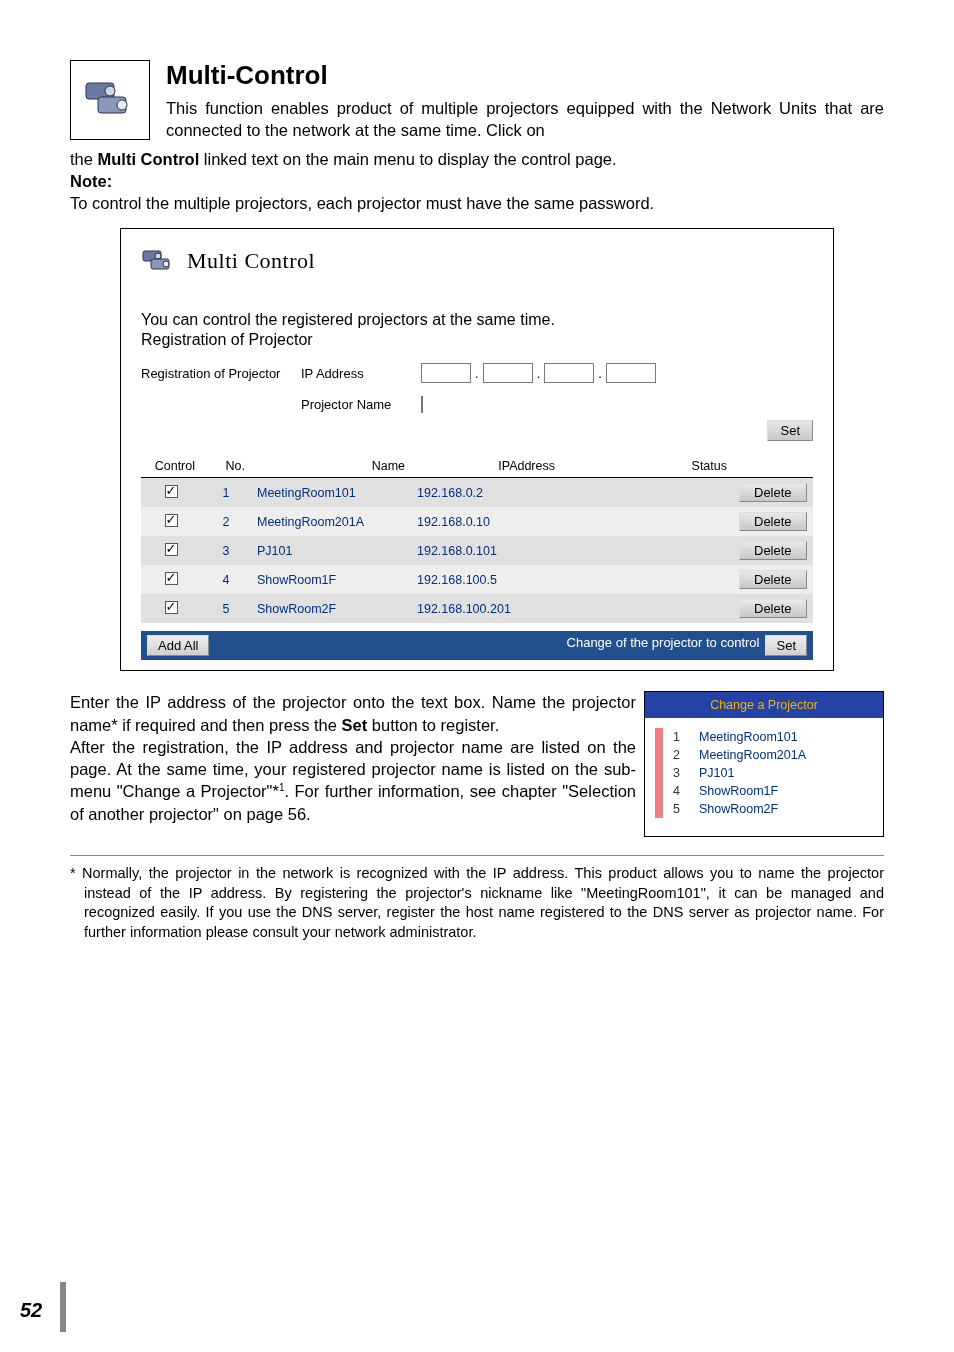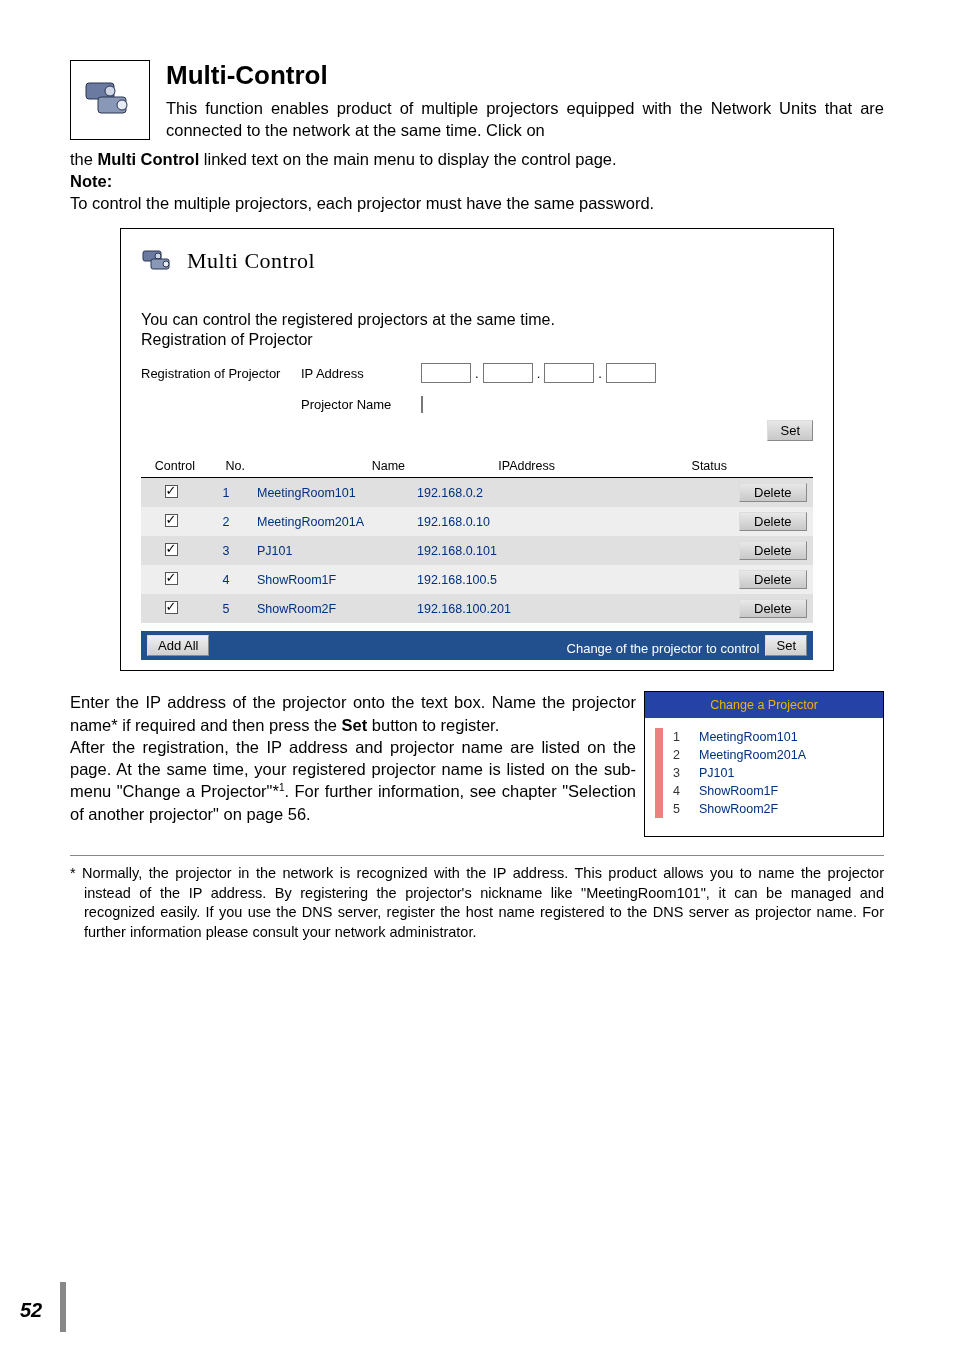--- a/index.html
+++ b/index.html
@@ -124,21 +124,21 @@
   .footer-bar {
     display:flex; justify-content:space-between; align-items:center;
     margin-top:8px; background:#22508f; color:#fff; padding:4px 6px;
     font-size:13px;
   }
   .btn-light {
     display:inline-block; padding:2px 10px;
     background: linear-gradient(#f0f0f0,#cfcfcf);
     border:1px outset #ddd; color:#000;
   }
-  .footer-right { display:flex; align-items:flex-end; gap:6px; }
+  .footer-right { display:flex; align-items:flex-start; gap:6px; }
 
   .h3 {
     font-family: "Century Gothic", Arial, sans-serif;
     font-size: 20px; font-weight: bold; margin: 10px 0 4px 0;
   }
 
   .lower-flex { display:flex; gap:8px; align-items:flex-start; }
   .lower-left { flex:1; }
   .lower-right {
     width: 240px; border:1px solid #000; padding:0; font-size:12.5px;

